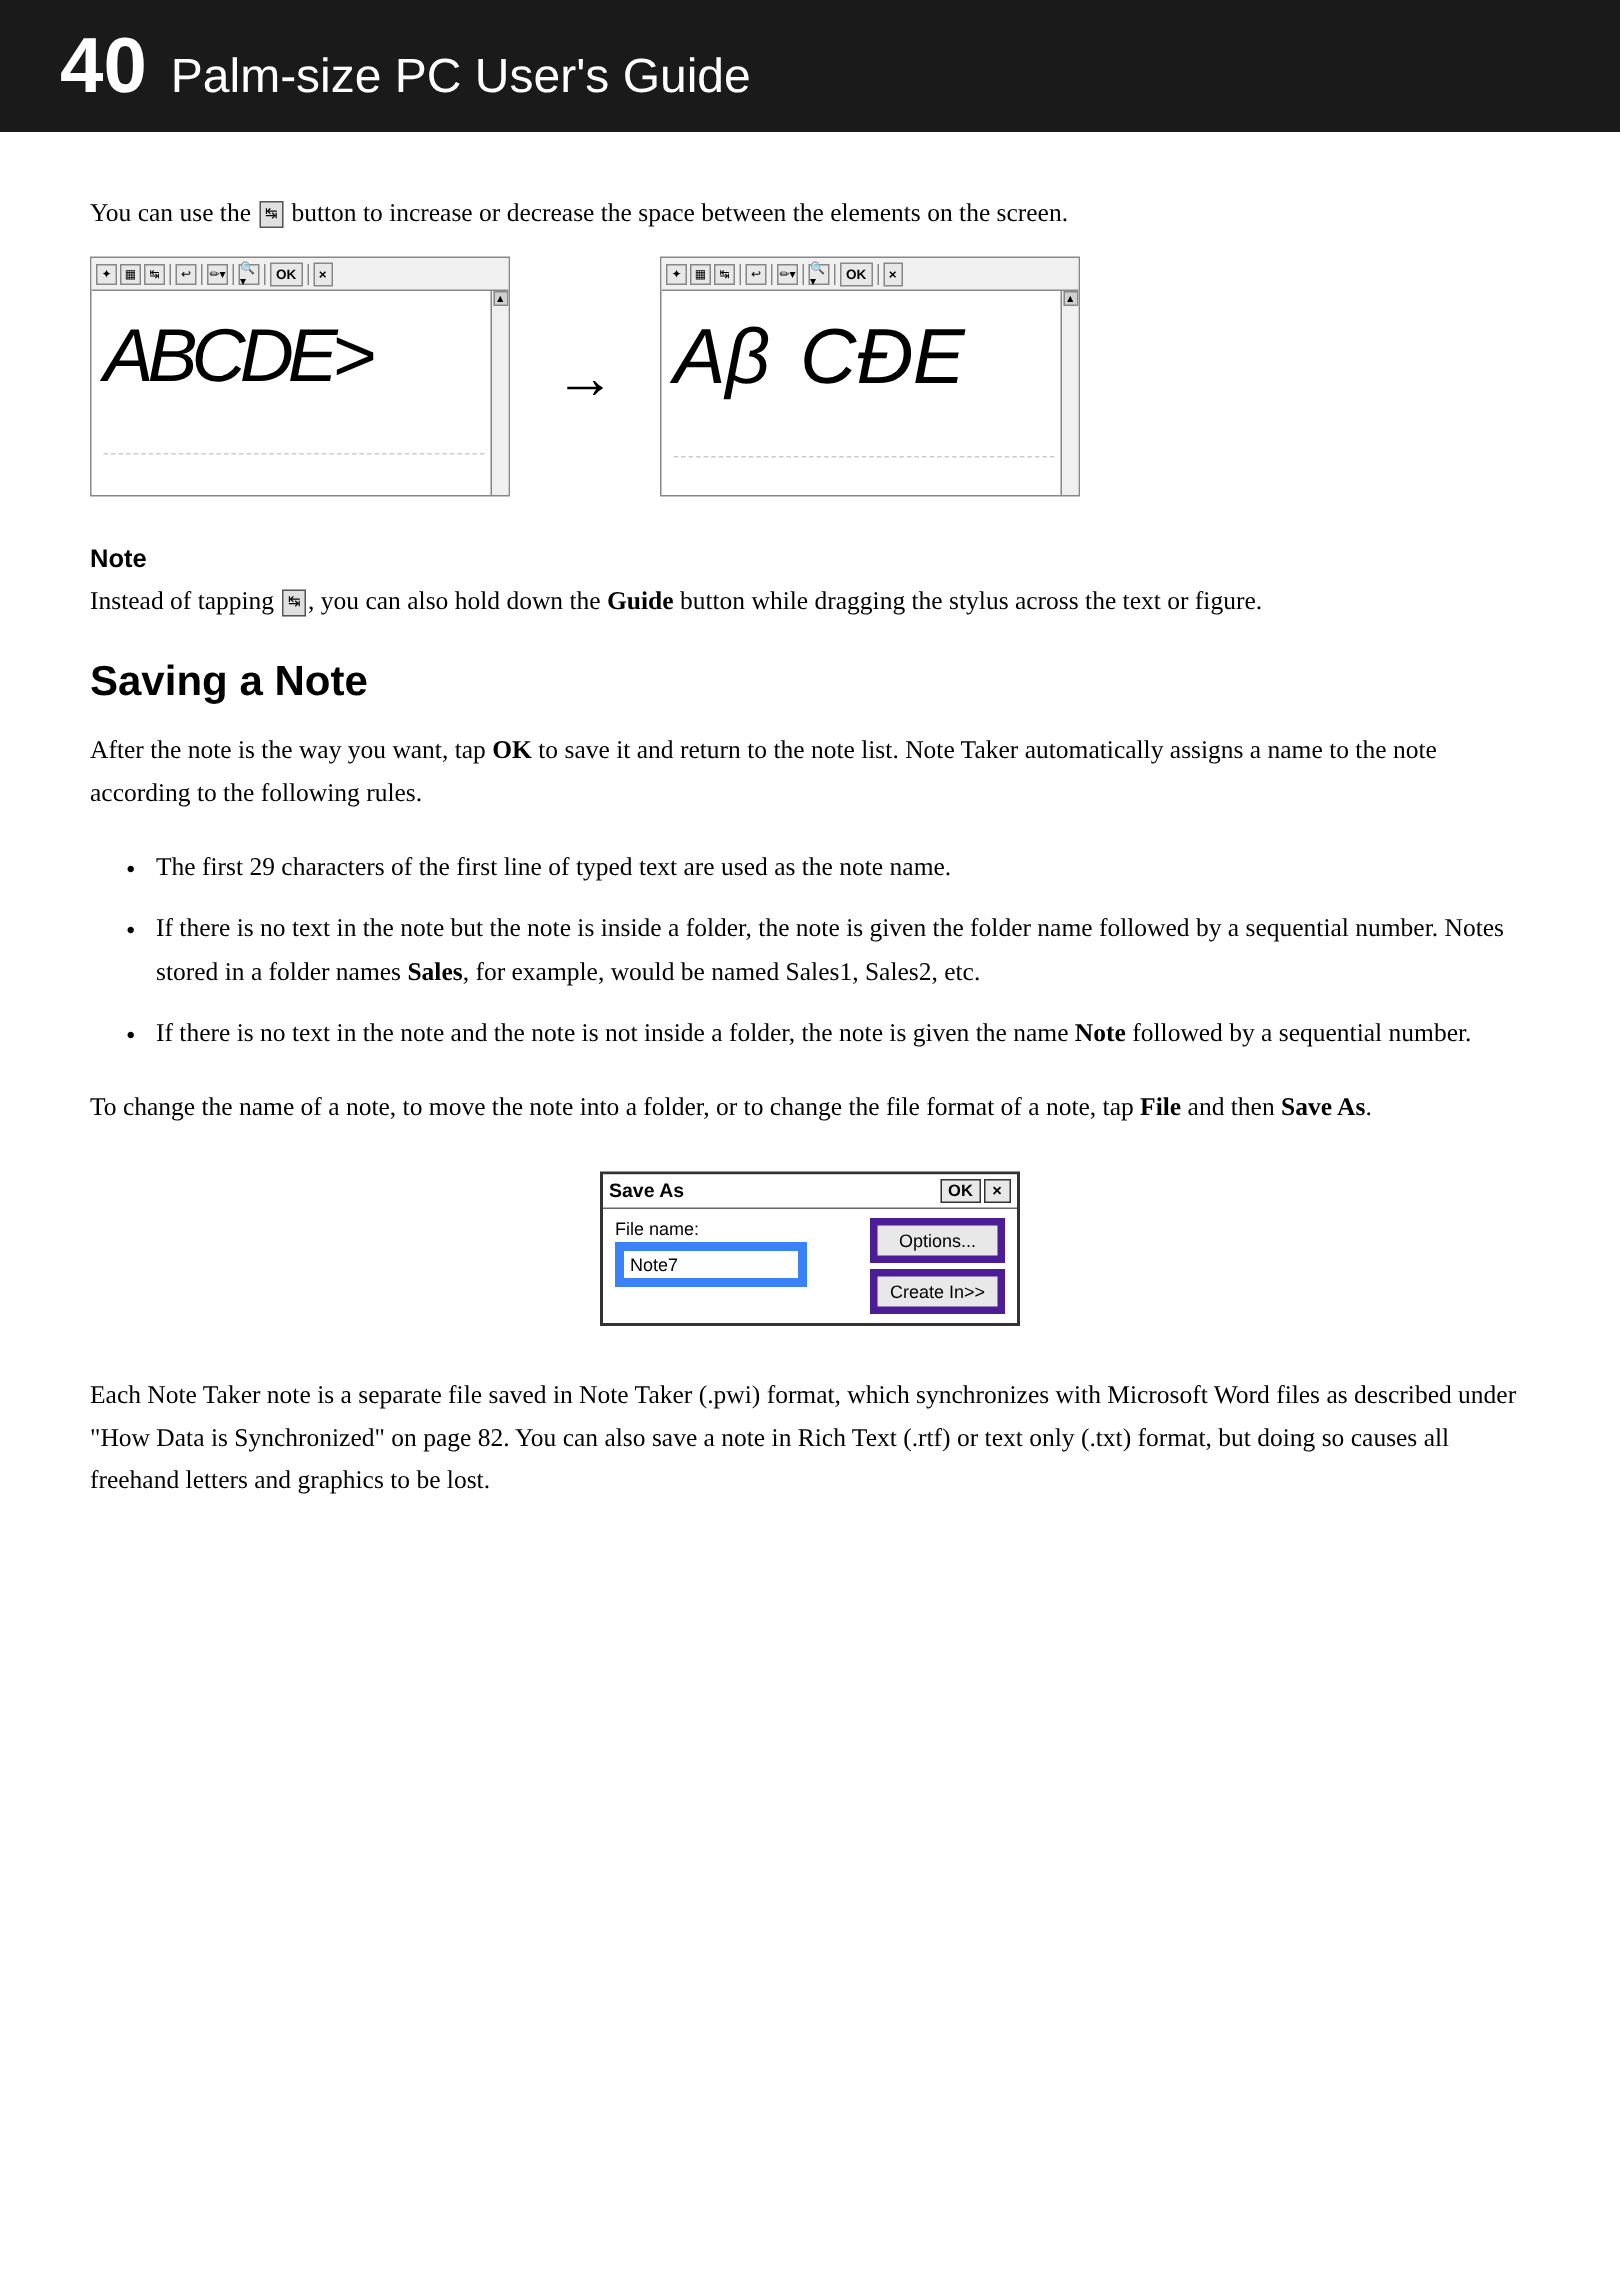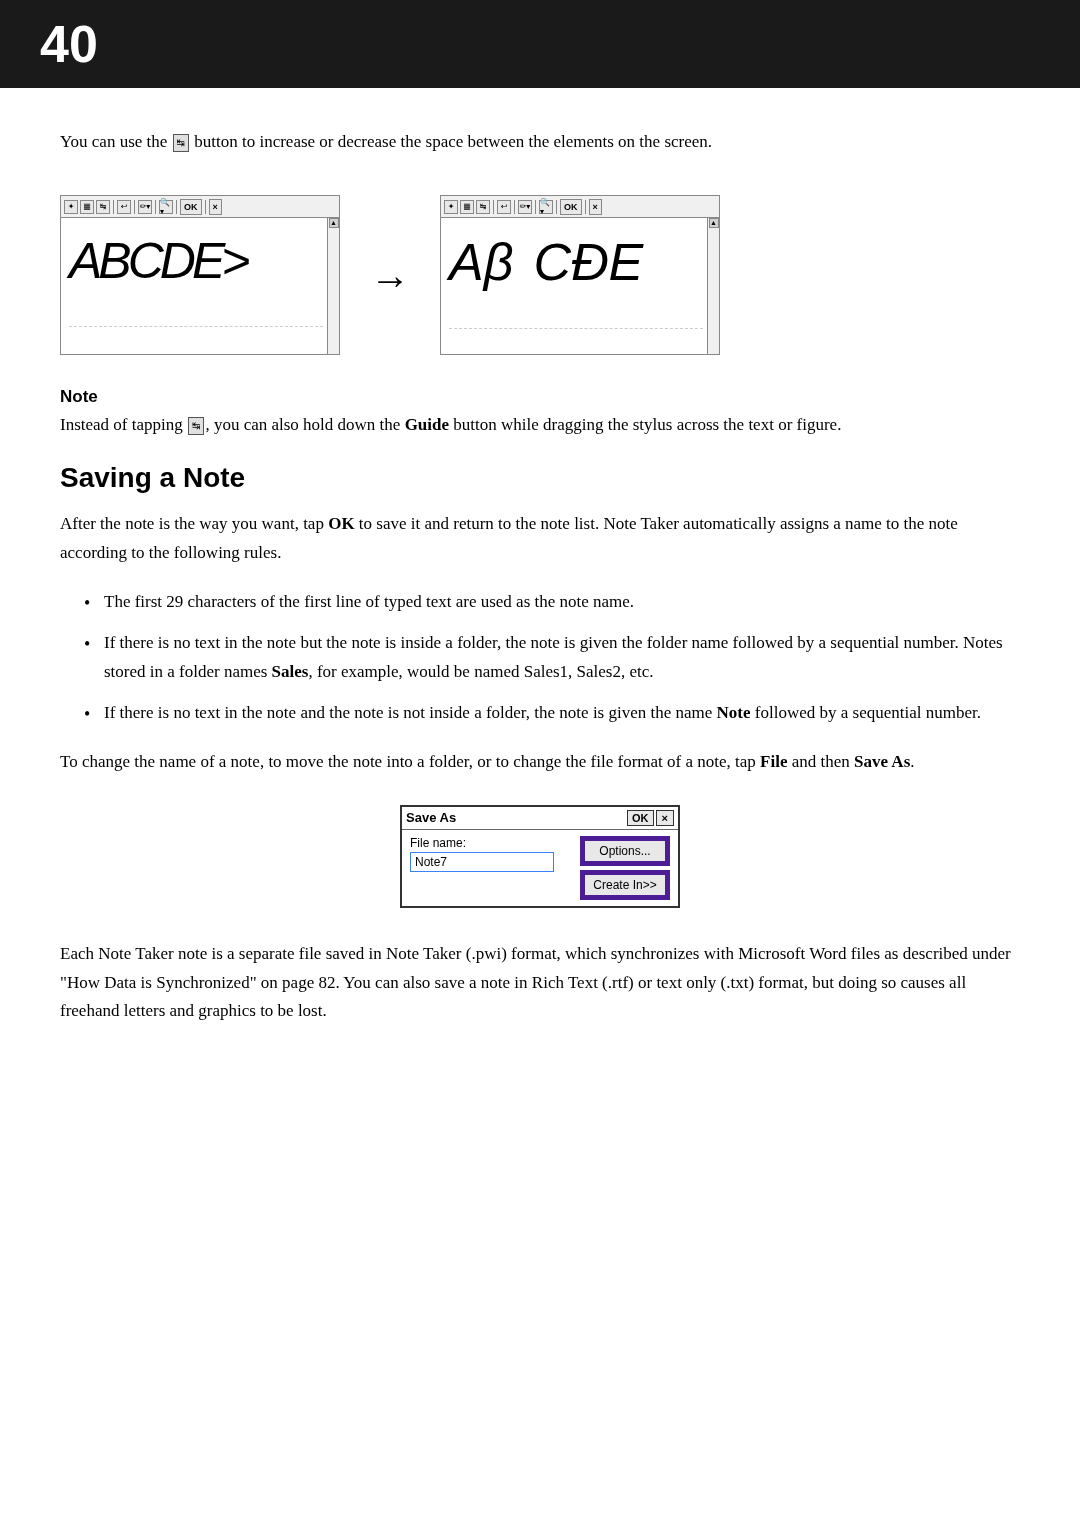--- a/index.html
+++ b/index.html
@@ -38,21 +38,21 @@
       font-weight: normal;
       color: #ffffff;
     }
 
     
     .content {
       padding: 40px 60px 40px 60px;
     }
 
     .intro-text {
-      margin-bottom: 40px;
+      margin-bottom: 16px;
       line-height: 1.6;
     }
 
     
     .demo-area {
       display: flex;
       align-items: center;
       gap: 30px;
       margin-bottom: 32px;
       justify-content: flex-start;
@@ -292,25 +292,25 @@
       gap: 4px;
     }
 
     .dialog-field-label {
       font-size: 12px;
       font-family: Arial, sans-serif;
       margin-bottom: 2px;
     }
 
     .dialog-input {
-      border: 1px solid #3b82f6;
+      border: 6px solid #3b82f6;
       padding: 2px 4px;
       font-size: 12px;
       font-family: Arial, sans-serif;
-      width: 144px;
+      width: 128px;
       background: #fff;
     }
 
     .dialog-side-btn {
       border: 5px solid #4c1d95;
       background: #e8e8e8;
       font-size: 12px;
       font-family: Arial, sans-serif;
       padding: 3px 8px;
       text-align: center;
@@ -328,20 +328,21 @@
       vertical-align: middle;
       font-family: Arial, sans-serif;
       margin: 0 1px;
     }
   </style>
 </head>
 <body>
 
 <div class="header-bar">
   <span class="header-number">40</span>
+  <span class="header-title">Palm-size PC User's Guide</span>
 </div>
 
 <div class="content">
 
   <p class="intro-text">
     You can use the <span class="inline-icon">↹</span> button to increase or decrease the space between the elements on the screen.
   </p>
 
   <div class="demo-area">
 

